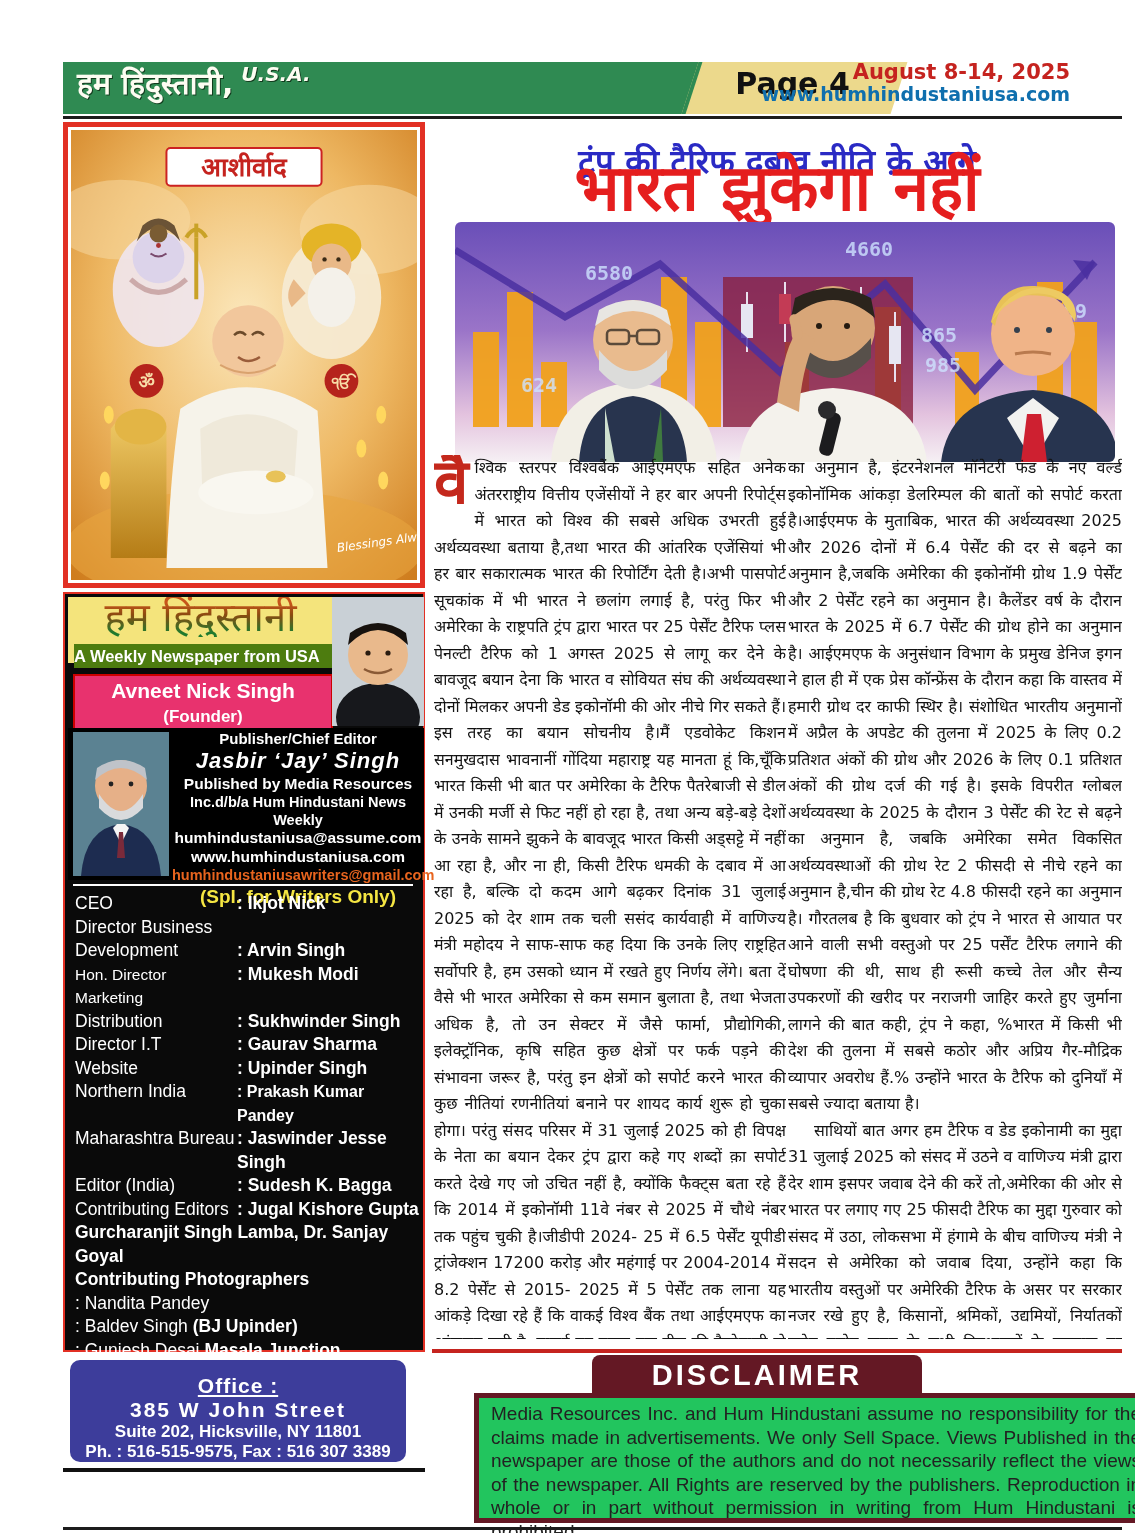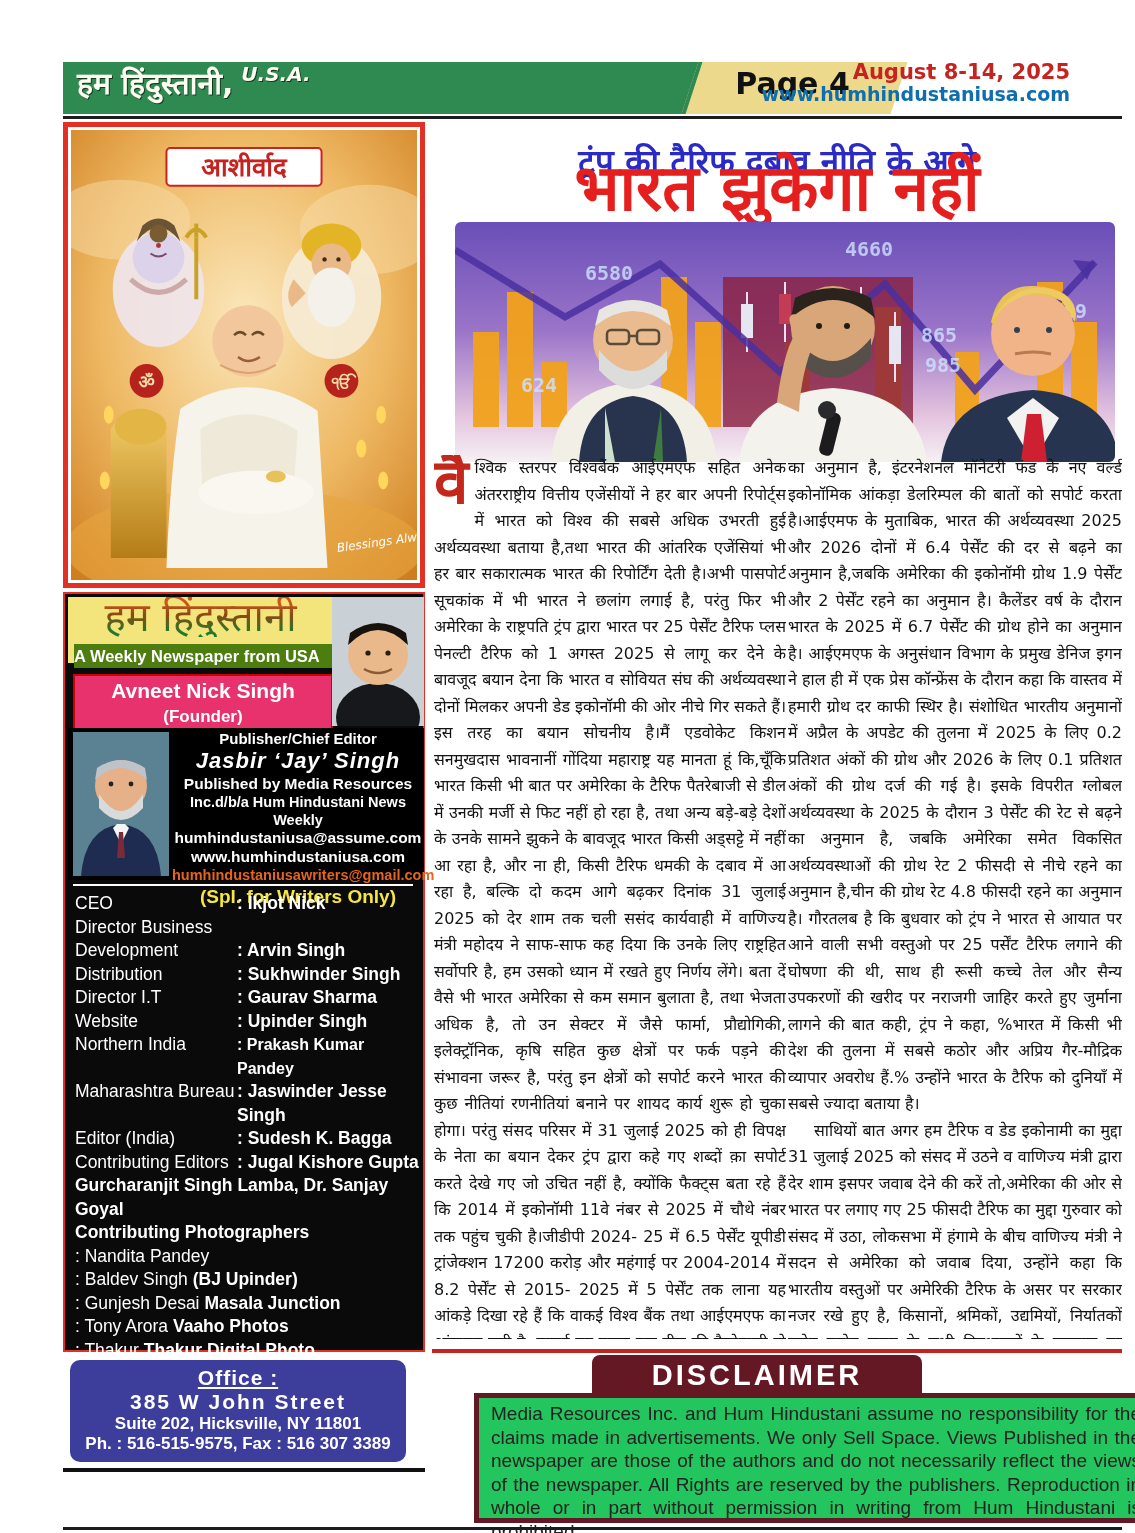--- a/index.html
+++ b/index.html
@@ -52,21 +52,21 @@
   .staff-row{display:flex;}
   .staff-label{width:162px;flex:none;}
   .staff-label.sm{font-size:15.5px;}
   .staff-value{font-weight:bold;}
   .staff-value.sm{font-size:16px;}
   .staff-line{font-weight:bold;}
   .staff-head{font-weight:bold;}
   .photog .st-bold{font-weight:bold;}
   
   .office{position:absolute;left:70px;top:1360px;width:336px;height:102px;background:#3d3d9b;border-radius:10px;
-          color:#fff;text-align:center;font-family:"Liberation Sans",sans-serif;padding-top:6px;box-sizing:border-box;}
+          color:#fff;text-align:center;font-family:"Liberation Sans",sans-serif;padding-top:14px;box-sizing:border-box;}
   .office-head{font-size:21px;font-weight:bold;text-decoration:underline;letter-spacing:1px;}
   .office-l1{font-size:21px;font-weight:bold;letter-spacing:2px;}
   .office-l2{font-size:17px;font-weight:bold;}
   .office-l3{font-size:17px;font-weight:bold;}
   .office-l4{font-size:17px;font-weight:bold;margin-top:24px;}
   .office-rule{position:absolute;left:63px;top:1468px;width:362px;height:4px;background:#111;}
   
   .kicker{position:absolute;left:432px;top:108px;width:690px;text-align:center;font-size:33px;font-weight:bold;color:#2a2ac4;margin-top:30px;}
   .headline{position:absolute;left:432px;top:142px;width:690px;text-align:center;font-size:64px;font-weight:bold;color:#e51e1e;}
   .photo{position:absolute;left:455px;top:222px;width:660px;height:240px;border-radius:6px;overflow:hidden;}
@@ -236,20 +236,24 @@
         </div>
       <div class="staff-row">
           <span class="staff-label">Director Business</span>
           <span class="staff-value"></span>
         </div>
       <div class="staff-row">
           <span class="staff-label">Development</span>
           <span class="staff-value">: Arvin Singh</span>
         </div>
       <div class="staff-row">
+          <span class="staff-label sm">Hon. Director Marketing</span>
+          <span class="staff-value">: Mukesh Modi</span>
+        </div>
+      <div class="staff-row">
           <span class="staff-label">Distribution</span>
           <span class="staff-value">: Sukhwinder Singh</span>
         </div>
       <div class="staff-row">
           <span class="staff-label">Director I.T</span>
           <span class="staff-value">: Gaurav Sharma</span>
         </div>
       <div class="staff-row">
           <span class="staff-label">Website</span>
           <span class="staff-value">: Upinder Singh</span>

